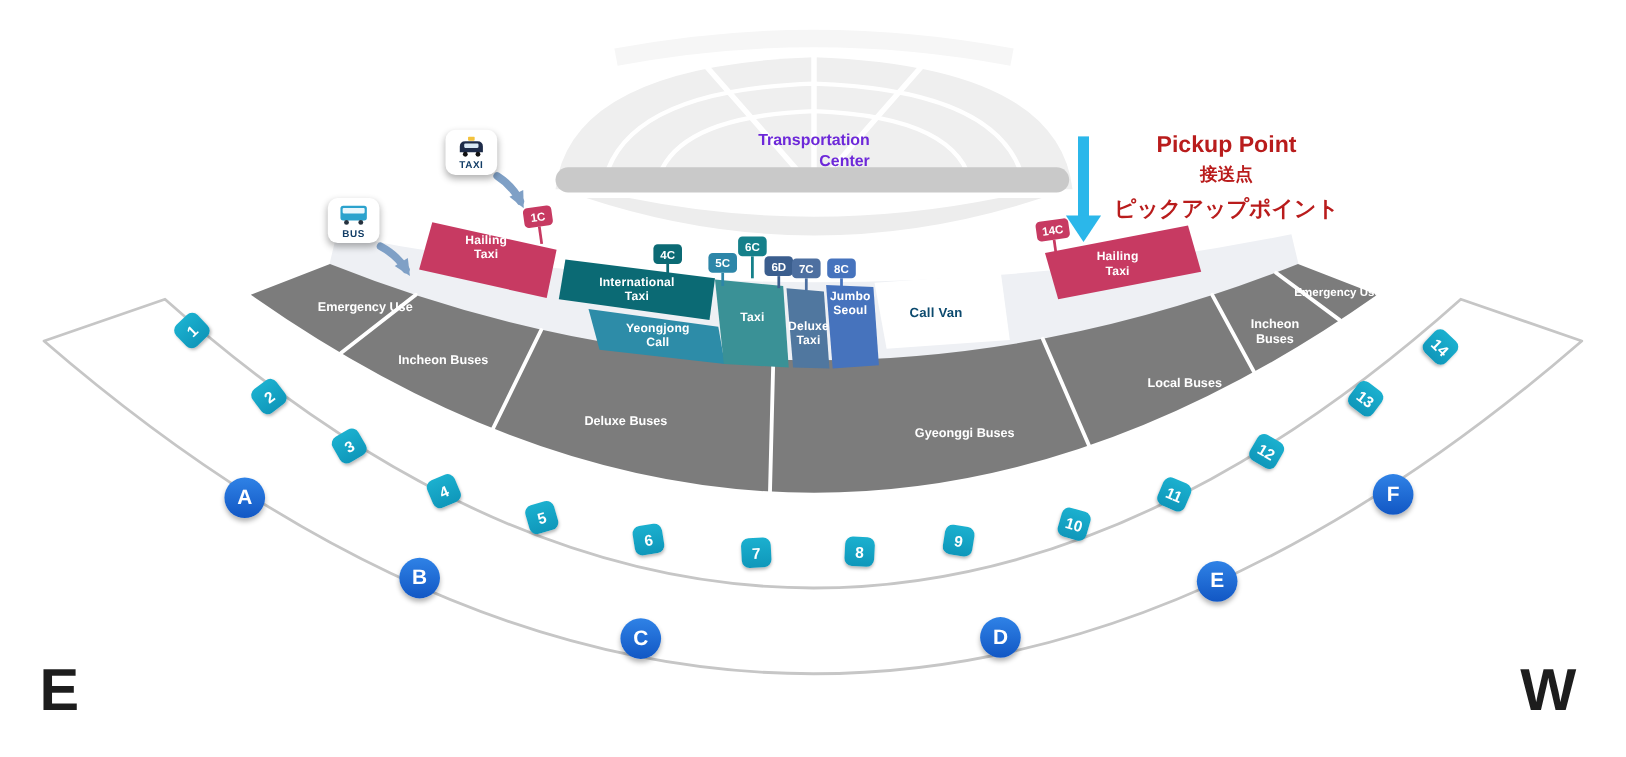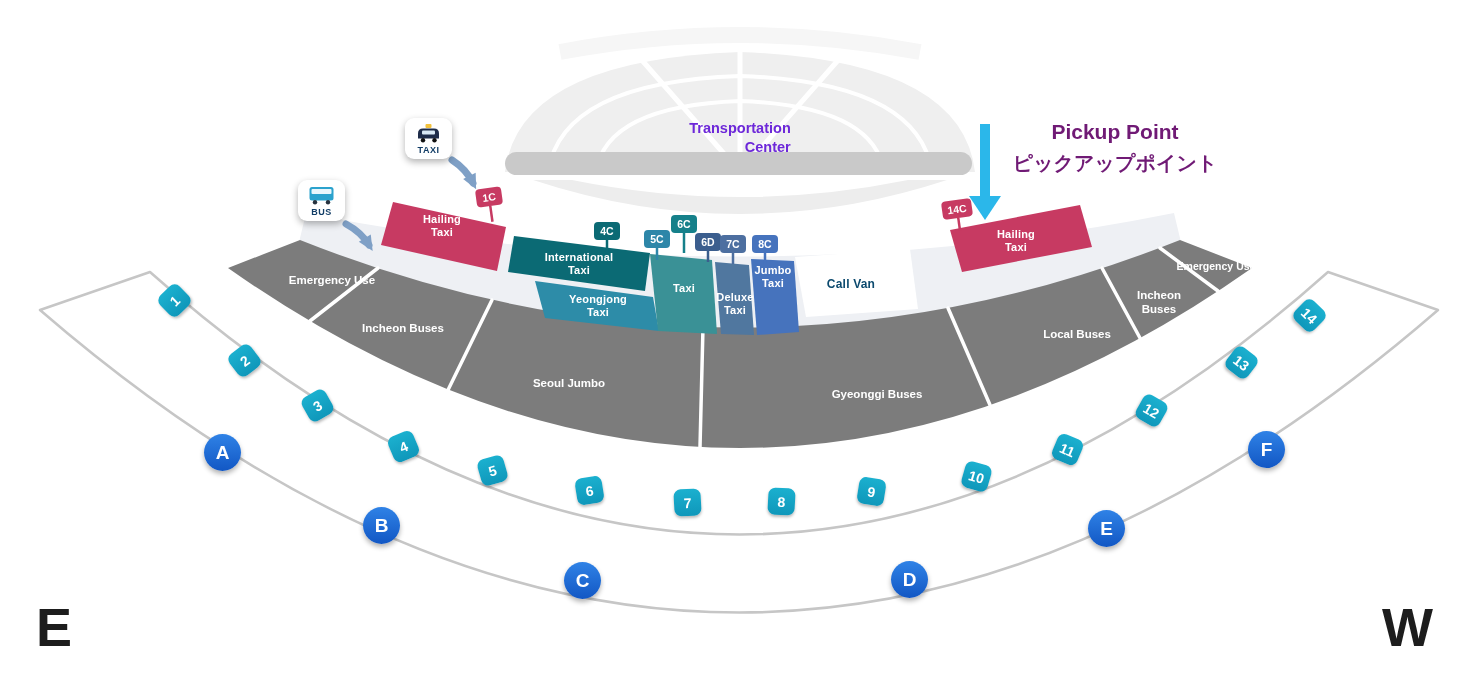--- a/index.html
+++ b/index.html
@@ -18,21 +18,21 @@
         color:#fff;font-size:14px;font-weight:700;display:flex;align-items:center;justify-content:center;
         box-shadow:0 2px 3px rgba(0,0,0,.28);}
   .door{position:absolute;width:37px;height:37px;border-radius:50%;
         background:linear-gradient(180deg,#2f82e6,#1257c4);
         color:#fff;font-size:19px;font-weight:700;display:flex;align-items:center;justify-content:center;
         box-shadow:0 3px 5px rgba(0,0,0,.3);}
 
   .tc-label{position:absolute;left:740px;top:138px;transform:translate(-50%,-50%);
             text-align:right;color:#6d28d9;font-weight:700;font-size:14.5px;line-height:1.3;}
 
-  .pickup{position:absolute;left:1008px;top:120px;width:214px;text-align:center;color:#701a75;}
+  .pickup{position:absolute;left:1008px;top:120px;width:214px;text-align:center;color:#b91c1c;}
   .pickup .t1{font-size:21px;font-weight:800;}
   .pickup .t2{font-size:16px;font-weight:700;margin-top:5px;}
   .pickup .t3{font-size:20px;font-weight:700;margin-top:6px;}
 
   .icon-card{position:absolute;width:47px;background:#fff;border-radius:9px;
              box-shadow:0 3px 7px rgba(0,0,0,.3);display:flex;flex-direction:column;
              align-items:center;padding:6px 0 4px;gap:2px;}
   .icon-card .cap{font-size:9px;font-weight:800;color:#123d66;letter-spacing:.5px;}
 
   .compass{position:absolute;font-size:54px;font-weight:700;color:#1d1d1d;line-height:1;}
@@ -126,20 +126,21 @@
     <polygon points="969,196 1001,196 985,220" fill="#2bb7ea"></polygon>
   </svg>
 
   <div class="tc-label">
     <div>Transportation</div>
     <div>Center</div>
   </div>
 
   <div class="pickup">
     <div class="t1">Pickup Point</div>
+    <div class="t2">接送点</div>
     <div class="t3">ピックアップポイント</div>
   </div>
 
   <div class="icon-card" style="left:298px;top:180px;">
     <svg width="27" height="19" viewBox="0 0 27 19">
       <rect x="1.5" y="1" width="24" height="13.5" rx="2.5" fill="#2ba2cd"></rect>
       <rect x="3.5" y="3" width="20" height="5" rx="1" fill="#e9f6fc"></rect>
       <circle cx="7" cy="16.2" r="2.2" fill="#25313e"></circle>
       <circle cx="20" cy="16.2" r="2.2" fill="#25313e"></circle>
     </svg>
@@ -151,32 +152,32 @@
       <path d="M3,14.5 L3,9.5 Q3,4.5 8,4.5 L19,4.5 Q24,4.5 24,9.5 L24,14.5 Z" fill="#1e2c49"></path>
       <rect x="7" y="6.5" width="13" height="4" rx="1" fill="#d9e9f5"></rect>
       <circle cx="8" cy="16.2" r="2.2" fill="#111111"></circle>
       <circle cx="19.5" cy="16.2" r="2.2" fill="#111111"></circle>
     </svg>
     <div class="cap">TAXI</div>
   </div>
 
   <div class="zlabel" style="left:442px;top:226px;width:54px;">Hailing Taxi</div>
   <div class="zlabel" style="left:579px;top:264px;width:90px;">International Taxi</div>
-  <div class="zlabel" style="left:598px;top:306px;width:80px;">Yeongjong Taxi</div>
+  <div class="zlabel" style="left:598px;top:306px;width:80px;">Yeongjong Call</div>
   <div class="zlabel" style="left:684px;top:289px;">Taxi</div>
   <div class="zlabel" style="left:735px;top:304px;width:48px;">Deluxe Taxi</div>
-  <div class="zlabel" style="left:773px;top:277px;width:46px;">Jumbo Taxi</div>
+  <div class="zlabel" style="left:773px;top:277px;width:46px;">Jumbo Seoul</div>
   <div class="zlabel dark" style="left:851px;top:284px;">Call Van</div>
   <div class="zlabel" style="left:1016px;top:241px;width:54px;">Hailing Taxi</div>
 
   <div class="blabel nowrap" style="left:312px;top:281px;">Emergency Use</div>
   <div class="blabel nowrap" style="left:383px;top:329px;">Incheon Buses</div>
-  <div class="blabel nowrap" style="left:549px;top:384px;">Seoul Jumbo</div>
+  <div class="blabel nowrap" style="left:549px;top:384px;">Deluxe Buses</div>
   <div class="blabel nowrap" style="left:841px;top:395px;margin-left:16px;">Gyeonggi Buses</div>
-  <div class="blabel nowrap" style="left:1057px;top:335px;">Local Buses</div>
+  <div class="blabel nowrap" style="left:1057px;top:350px;">Local Buses</div>
   <div class="blabel" style="left:1159px;top:303px;width:64px;">Incheon Buses</div>
   <div class="blabel nowrap" style="left:1196px;top:266px;font-size:10.5px;">Emergency Use</div>
 
   <div class="pnum" style="left:161px;top:287px;transform:rotate(-44deg);">1</div>
   <div class="pnum" style="left:231px;top:347px;transform:rotate(-37deg);">2</div>
   <div class="pnum" style="left:304px;top:392px;transform:rotate(-30deg);">3</div>
   <div class="pnum" style="left:390px;top:433px;transform:rotate(-23deg);">4</div>
   <div class="pnum" style="left:479px;top:457px;transform:rotate(-16deg);">5</div>
   <div class="pnum" style="left:576px;top:477px;transform:rotate(-9deg);">6</div>
   <div class="pnum" style="left:674px;top:489px;transform:rotate(-3deg);">7</div>

